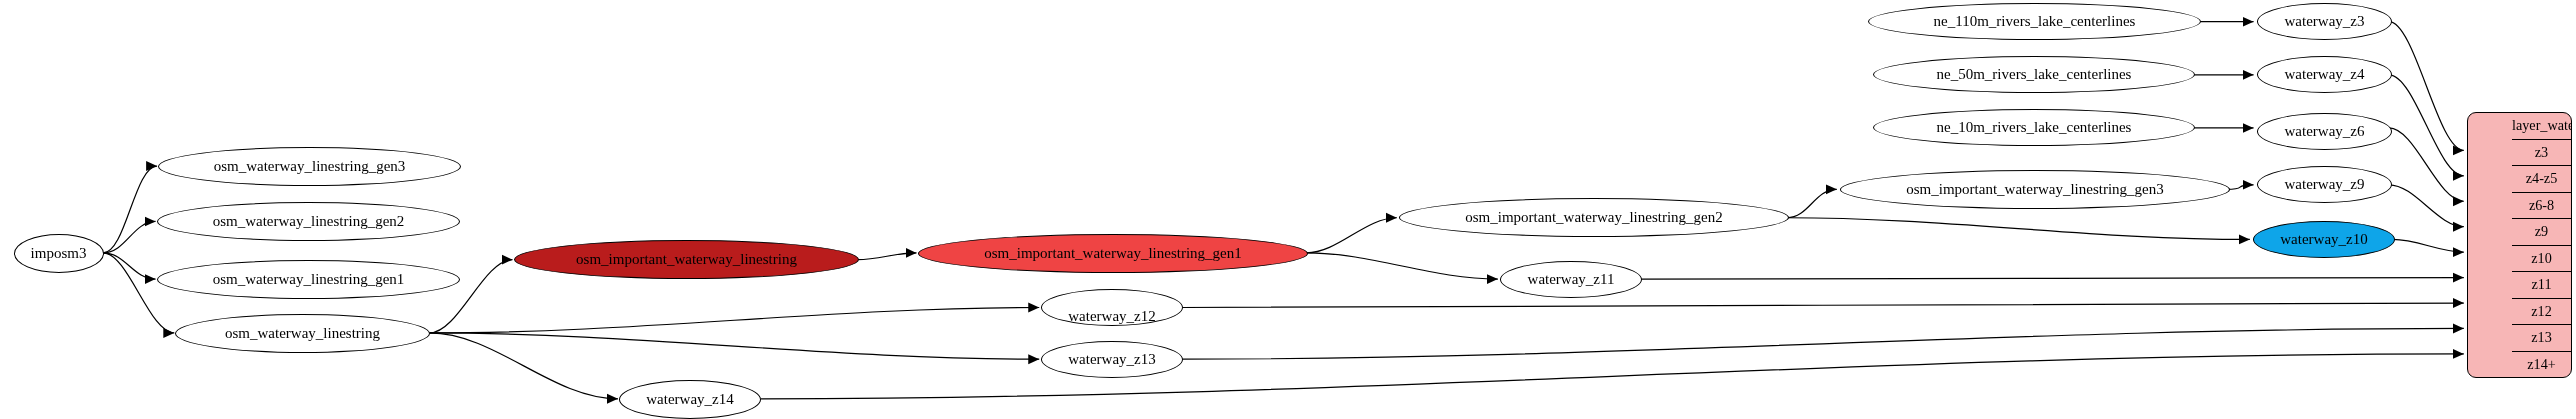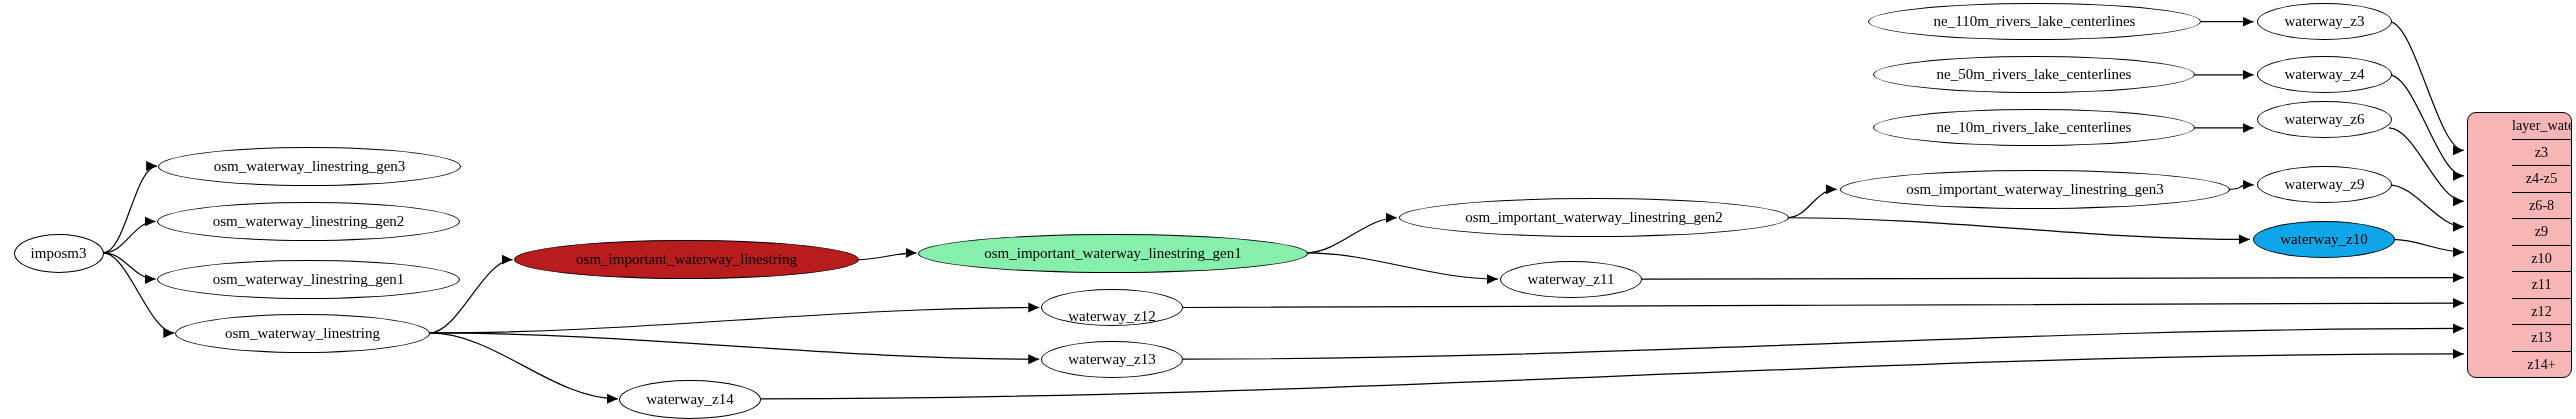--- a/index.html
+++ b/index.html
@@ -112,21 +112,21 @@
       </div>
       <div class="node" style="left: 157px; top: 260px; width: 303px; height: 39px; background: rgb(255, 255, 255); border-color: rgb(0, 0, 0);">
         <span>osm_waterway_linestring_gen1</span>
       </div>
       <div class="node" style="left: 175px; top: 314px; width: 255px; height: 39px; background: rgb(255, 255, 255); border-color: rgb(0, 0, 0);">
         <span>osm_waterway_linestring</span>
       </div>
       <div class="node" style="left: 514px; top: 240px; width: 345px; height: 39px; background: #b91c1c; border-color: rgb(0, 0, 0);">
         <span>osm_important_waterway_linestring</span>
       </div>
-      <div class="node" style="left: 918px; top: 234px; width: 390px; height: 39px; background: #86efac; border-color: rgb(0, 0, 0);">
+      <div class="node" style="left: 918px; top: 234px; width: 390px; height: 39px; background: #ef4444; border-color: rgb(0, 0, 0);">
         <span>osm_important_waterway_linestring_gen1</span>
       </div>
       <div class="node" style="left: 1399px; top: 198px; width: 390px; height: 39px; background: rgb(255, 255, 255); border-color: rgb(0, 0, 0);">
         <span>osm_important_waterway_linestring_gen2</span>
       </div>
       <div class="node" style="left: 1840px; top: 170px; width: 390px; height: 39px; background: rgb(255, 255, 255); border-color: rgb(0, 0, 0);">
         <span>osm_important_waterway_linestring_gen3</span>
       </div>
       <div class="node" style="left: 1868px; top: 3px; width: 333px; height: 37px; background: rgb(255, 255, 255); border-color: rgb(0, 0, 0);">
         <span>ne_110m_rivers_lake_centerlines</span>
@@ -136,21 +136,21 @@
       </div>
       <div class="node" style="left: 1873px; top: 109px; width: 322px; height: 37px; background: rgb(255, 255, 255); border-color: rgb(0, 0, 0);">
         <span>ne_10m_rivers_lake_centerlines</span>
       </div>
       <div class="node" style="left: 2257px; top: 3px; width: 135px; height: 37px; background: rgb(255, 255, 255); border-color: rgb(0, 0, 0);">
         <span>waterway_z3</span>
       </div>
       <div class="node" style="left: 2257px; top: 56px; width: 135px; height: 37px; background: rgb(255, 255, 255); border-color: rgb(0, 0, 0);">
         <span>waterway_z4</span>
       </div>
-      <div class="node" style="left: 2257px; top: 101px; width: 135px; height: 37px; background: rgb(255, 255, 255); border-color: rgb(0, 0, 0);">
+      <div class="node" style="left: 2257px; top: 113px; width: 135px; height: 37px; background: rgb(255, 255, 255); border-color: rgb(0, 0, 0);">
         <span>waterway_z6</span>
       </div>
       <div class="node" style="left: 2257px; top: 166px; width: 135px; height: 37px; background: rgb(255, 255, 255); border-color: rgb(0, 0, 0);">
         <span>waterway_z9</span>
       </div>
       <div class="node" style="left: 2253px; top: 221px; width: 142px; height: 37px; background: #0ea5e9; border-color: rgb(0, 0, 0);">
         <span>waterway_z10</span>
       </div>
       <div class="node" style="left: 1500px; top: 261px; width: 142px; height: 37px; background: rgb(255, 255, 255); border-color: rgb(0, 0, 0);">
         <span>waterway_z11</span>

